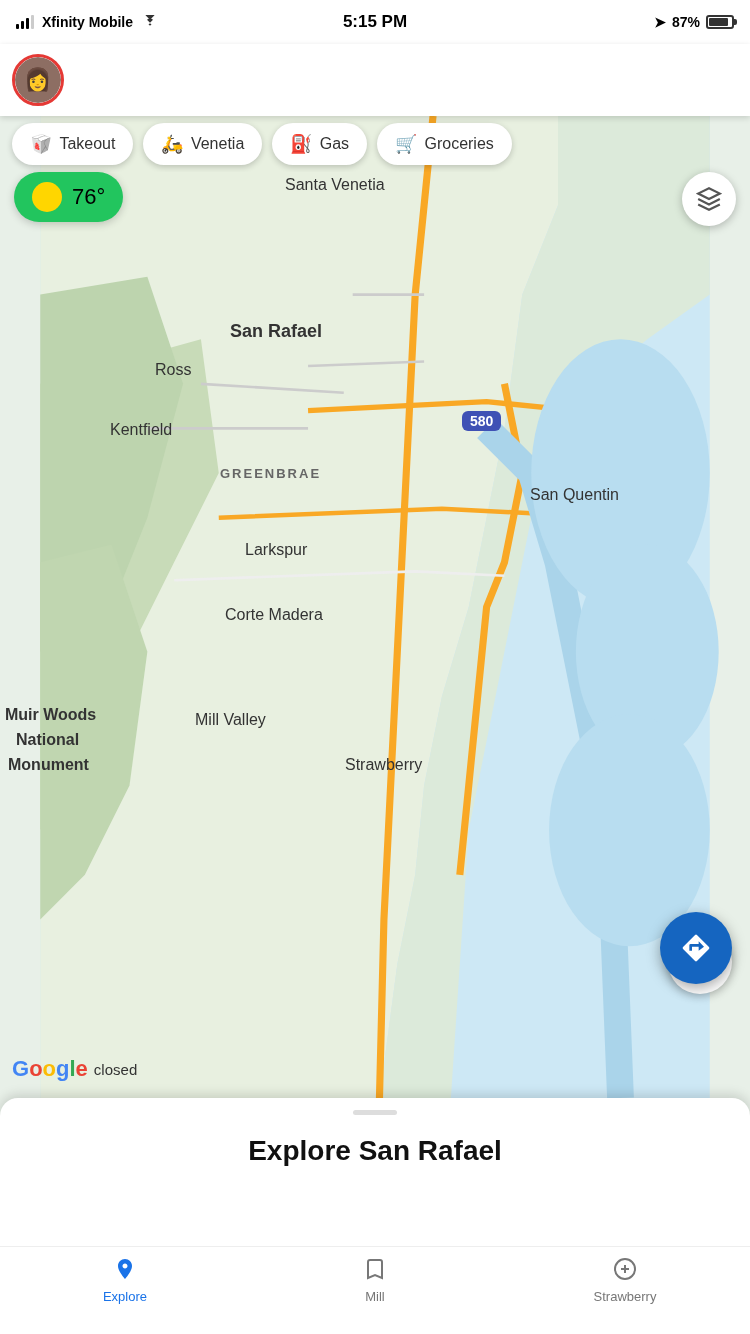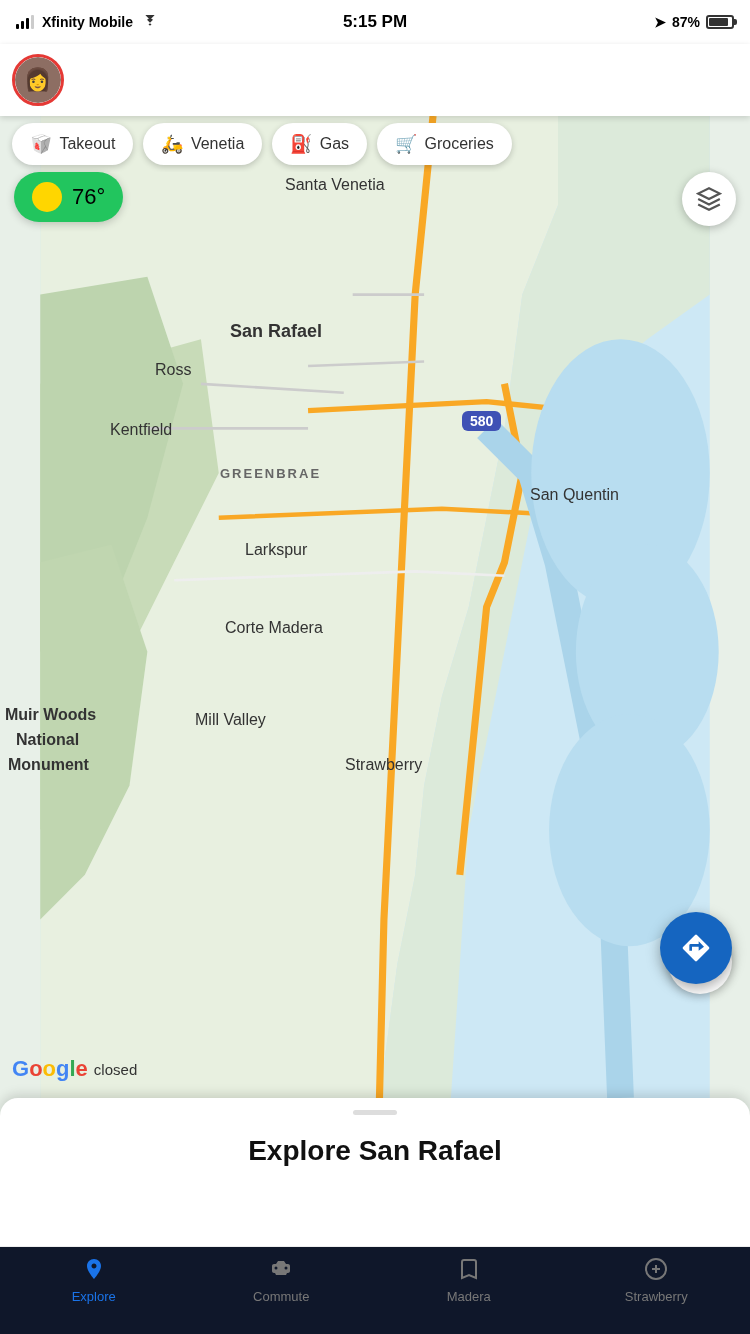--- a/index.html
+++ b/index.html
@@ -289,21 +289,21 @@
       font-size: 28px;
       font-weight: 700;
       color: #111;
     }
 
     
     .bottom-nav {
       position: absolute;
       bottom: 0; left: 0; right: 0;
       height: 88px;
-      background: #0f172a;
+      background: #ffffff;
       display: flex;
       align-items: flex-start;
       padding-top: 10px;
       border-top: 1px solid #eee;
       z-index: 100;
     }
     .nav-item {
       flex: 1;
       display: flex;
       flex-direction: column;
@@ -446,21 +446,21 @@
   </svg>
 
   
   <div class="map-label medium" style="left:285px;top:60px;">Santa Venetia</div>
   <div class="map-label bold" style="left:230px;top:165px;margin-top:40px;">San Rafael</div>
   <div class="map-label medium" style="left:155px;top:245px;">Ross</div>
   <div class="map-label medium" style="left:110px;top:305px;">Kentfield</div>
   <div class="map-label small" style="left:220px;top:350px;letter-spacing:2px;font-weight:600;">GREENBRAE</div>
   <div class="map-label medium" style="left:530px;top:370px;">San Quentin</div>
   <div class="map-label medium" style="left:245px;top:425px;">Larkspur</div>
-  <div class="map-label medium" style="left:225px;top:503px;">Corte Madera</div>
+  <div class="map-label medium" style="left:225px;top:490px;">Corte Madera</div>
   <div class="map-label medium" style="left:5px;top:590px;font-weight:600;">Muir Woods</div>
   <div class="map-label medium" style="left:16px;top:615px;font-weight:600;">National</div>
   <div class="map-label medium" style="left:8px;top:640px;font-weight:600;">Monument</div>
   <div class="map-label medium" style="left:195px;top:595px;">Mill Valley</div>
   <div class="map-label medium" style="left:345px;top:640px;">Strawberry</div>
 
   
   <div class="highway-badge" style="left:462px;top:295px;border-radius:6px;">
     <span>580</span>
   </div>
@@ -510,36 +510,28 @@
 
   <div class="nav-item">
     <div>
       <svg width="24" height="24" viewBox="0 0 24 24" fill="#1a73e8">
         <path d="M12 2C8.13 2 5 5.13 5 9c0 5.25 7 13 7 13s7-7.75 7-13c0-3.87-3.13-7-7-7zm0 9.5c-1.38 0-2.5-1.12-2.5-2.5s1.12-2.5 2.5-2.5 2.5 1.12 2.5 2.5-1.12 2.5-2.5 2.5z"></path>
       </svg>
     </div>
     <span class="nav-label active">Explore</span>
   </div>
 
-  <div class="nav-item">
-    <div>
-      <svg width="24" height="24" viewBox="0 0 24 24" fill="#777">
-        <path d="M19 7h-14c-1.1 0-2 .9-2 2v5c0 1.1.9 2 2 2h1l1 2h10l1-2h1c1.1 0 2-.9 2-2V9c0-1.1-.9-2-2-2zm-7-3H9l-2 3h10l-2-3h-3zm-5 8.5a1.5 1.5 0 110-3 1.5 1.5 0 010 3zm10 0a1.5 1.5 0 110-3 1.5 1.5 0 010 3z"></path>
-      </svg>
-    </div>
-    <span class="nav-label">Commute</span>
-  </div>
 
   <div class="nav-item">
     <div>
       <svg width="24" height="24" viewBox="0 0 24 24" fill="none" stroke="#777" stroke-width="2">
         <path d="M17 3H7a2 2 0 00-2 2v16l7-3 7 3V5a2 2 0 00-2-2z"></path>
       </svg>
     </div>
-    <span class="nav-label">Madera</span>
+    <span class="nav-label">Mill</span>
   </div>
 
   <div class="nav-item">
     <div>
       <svg width="24" height="24" viewBox="0 0 24 24" fill="none" stroke="#777" stroke-width="2">
         <circle cx="12" cy="12" r="10"></circle>
         <line x1="12" y1="8" x2="12" y2="16"></line>
         <line x1="8" y1="12" x2="16" y2="12"></line>
       </svg>
     </div>

